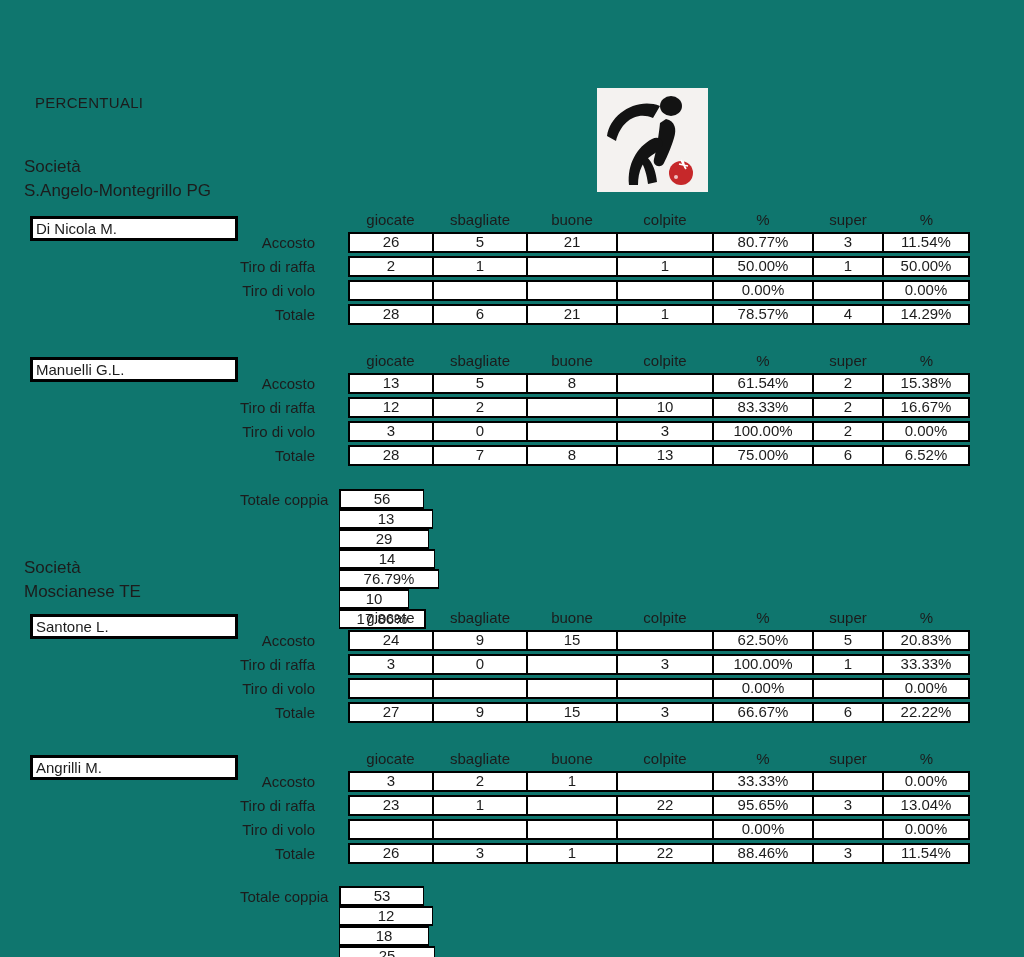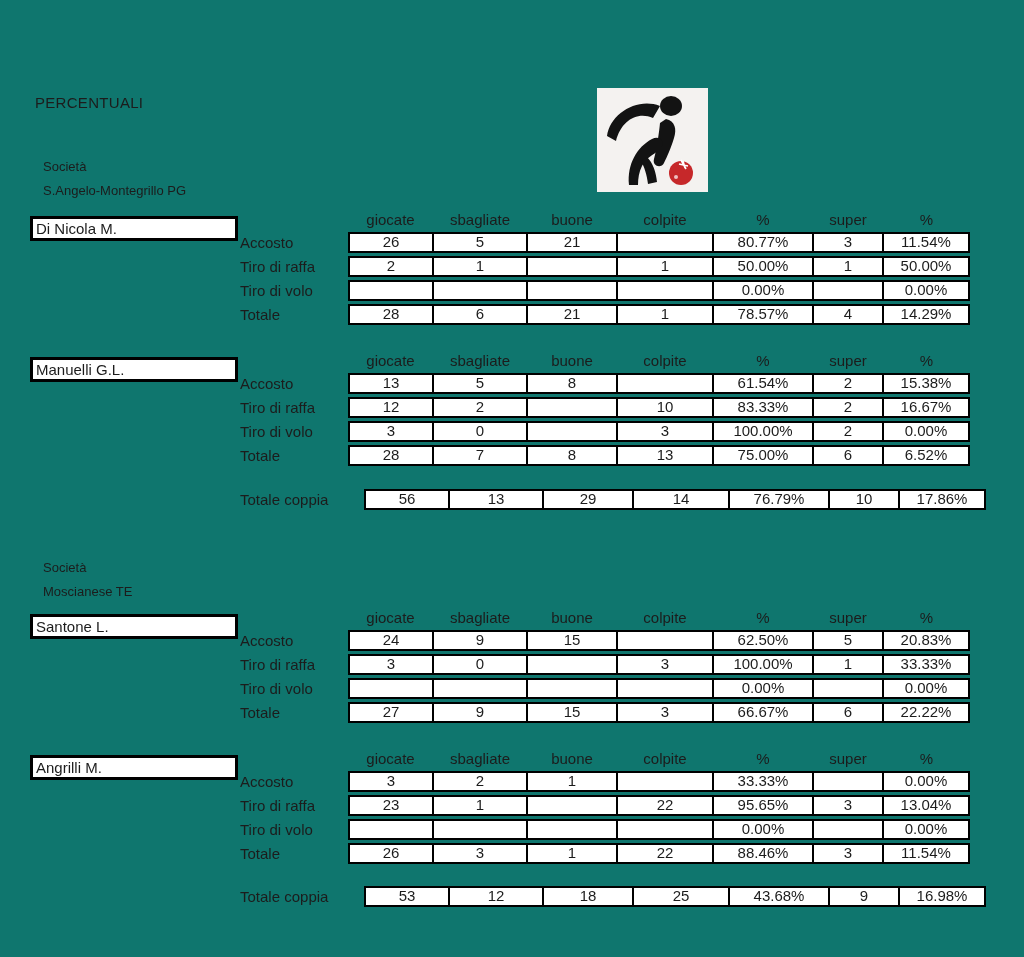--- a/index.html
+++ b/index.html
@@ -2,45 +2,45 @@
 <html><head>
 <meta charset="utf-8">
 <style>
   html,body { margin:0; padding:0; background:#ffffff; }
   .page {
     position:relative; width:1024px; height:957px; background:#0f766e;
     font-family:Liberation Sans, sans-serif; color:#1c1c1c; overflow:hidden;
   }
   .title { position:absolute; left:35px; top:94px; font-size:15px; letter-spacing:0.3px; }
   .logo { position:absolute; left:597px; top:88px; width:111px; height:104px; }
-  .societa { position:absolute; left:43px; font-size:13px; line-height:18px; }
+  .societa { position:absolute; left:24px; font-size:17px; line-height:18px; }
   .player-block { position:absolute; left:0; width:1024px; height:130px; }
   .name-box {
     position:absolute; left:30px; top:8px; width:208px; height:25px;
     box-sizing:border-box; border:3px solid #000; background:#fff;
   }
   .name-text { display:block; font-size:15px; line-height:19px; padding-left:3px; white-space:nowrap; }
   .header-row { position:absolute; left:348px; top:2px; display:flex; height:19px; }
   .hcell { text-align:center; font-size:15px; line-height:19px; box-sizing:border-box; }
-  .labels { position:absolute; left:240px; top:24px; }
+  .labels { position:absolute; left:240px; top:24px;text-align:right; }
   .row-label { height:21px; margin-bottom:3px; line-height:21px; font-size:15px; white-space:nowrap; }
   .grid { position:absolute; left:348px; top:24px; }
   .grid-row { display:flex; height:21px; margin-bottom:3px; }
   .cell {
     box-sizing:border-box; height:21px;
     border:2px solid #000; border-left-width:1px; border-right-width:1px;
     text-align:center; font-size:15px; line-height:16px; background:#fff;
   }
   .cell:first-child { border-left-width:2px; }
   .cell:last-child { border-right-width:2px; }
   .c0 { width:85px; } .c1 { width:94px; } .c2 { width:90px; } .c3 { width:96px; }
   .c4 { width:100px; } .c5 { width:70px; } .c6 { width:87px; }
   .coppia-block { position:absolute; left:0; width:1024px; height:30px; }
   .coppia-label { position:absolute; left:240px; top:0; font-size:15px; line-height:21px; white-space:nowrap; }
-  .coppia-row { position:absolute; left:364px; top:0; }
+  .coppia-row { position:absolute; left:339px; top:0;flex-direction:column; }
 </style>
 </head>
 <body>
 
 <div class="page">
 
   <div class="title">PERCENTUALI</div>
 
   <div class="logo">
     <svg width="111" height="104" viewBox="0 0 111 104">

